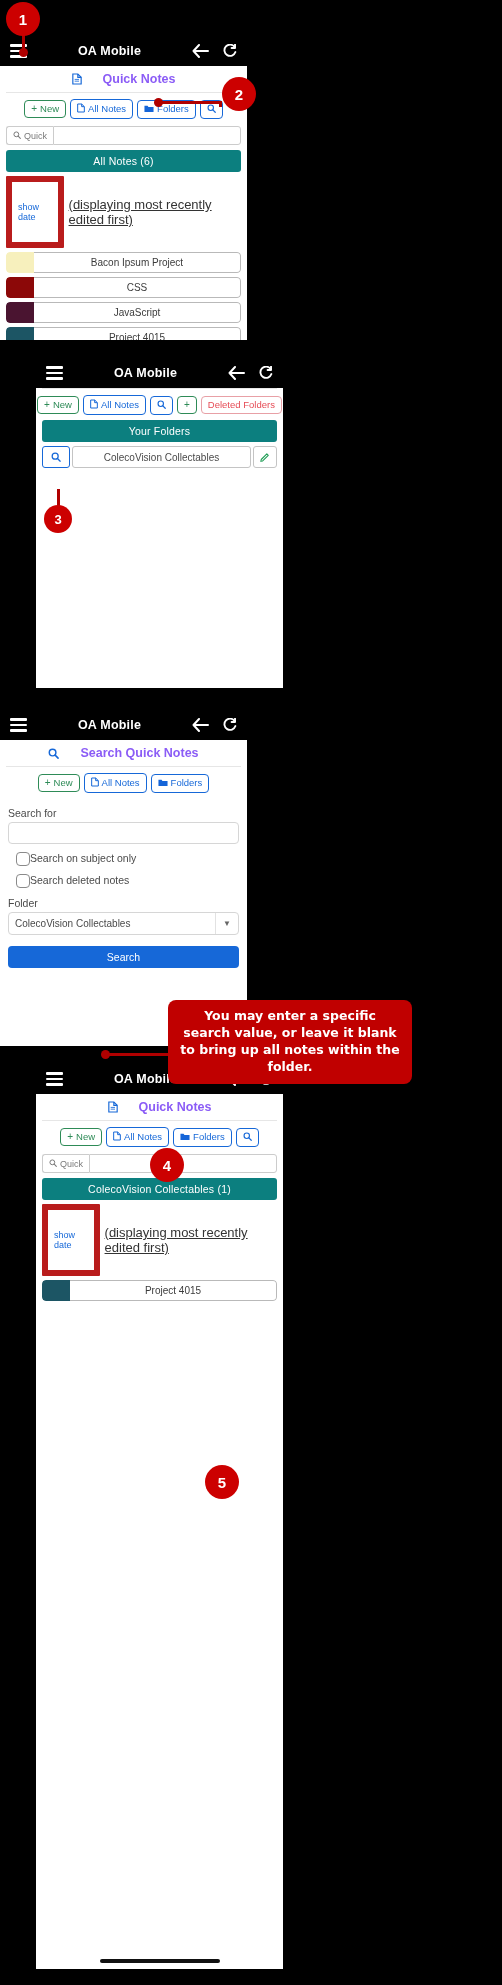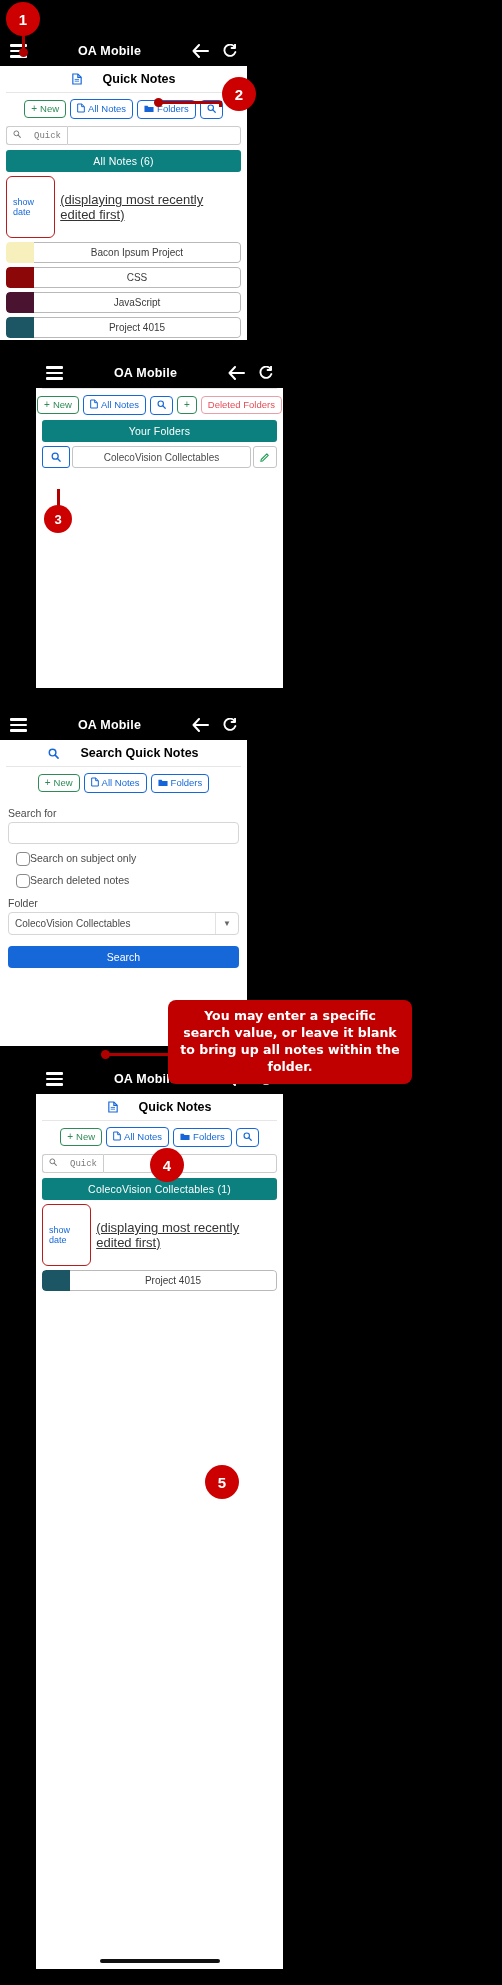--- a/index.html
+++ b/index.html
@@ -24,21 +24,21 @@
     flex: 1; text-align: center; font-size: 12.5px; font-weight: bold;
     letter-spacing: .2px; color: #ffffff;
   }
   .appbar-actions { display: flex; align-items: center; gap: 13px; }
   .ab-icon { color: #fff; font-size: 16px; line-height: 1; display: block; }
   .ab-back svg, .ab-reload svg { display:block; }
 
   
   .page-title {
     display: flex; align-items: center; justify-content: center; gap: 21px;
-    color: #000000; font-size: 12.5px; font-weight: 600;
+    color: #8b5cf6; font-size: 12.5px; font-weight: 600;
     padding: 6px 0 6px;
   }
   .page-title .ttl-ico { display: flex; align-items: center; }
   .rule { height: 1px; background: #e6e6e6; margin: 0 6px; }
 
   
   .toolbar {
     display: flex; justify-content: center; align-items: center;
     gap: 4px; padding: 6px 4px 5px;
   }
@@ -49,42 +49,42 @@
     white-space: nowrap; cursor: pointer; line-height: 1.15;
   }
   .pill.green { border-color: #2e8b57; color: #2e8b57; }
   .pill.red   { border-color: #e8a0a6; color: #e64b55; }
   .pill .glyph { font-size: 10px; line-height: 1; }
   .pill.icon-only { padding: 3px 6px; }
 
   
   .quickrow { display: flex; margin: 2px 6px 5px; }
   .quickrow .qbtn {
-    display: flex; align-items: center; gap: 13px;
+    display: flex; align-items: center; gap: 3px;
     border: 1px solid #ccc; border-right: none; background: #fff;
     border-radius: 3px 0 0 3px; font-size: 9px; color: #7a7a7a;
-    padding: 1px 6px; cursor: pointer; font-family: Liberation Mono, monospace;
+    padding: 1px 6px; cursor: pointer;
   }
   .quickrow .qinput {
     flex: 1; border: 1px solid #ccc; border-radius: 0 3px 3px 0;
     background: #fff; height: 19px;
   }
 
   
   .banner {
     background: #0c7f7f; color: #fff; text-align: center;
     font-size: 10.5px; padding: 5px 0; margin: 0 6px 4px;
     border-radius: 3px; letter-spacing: .2px;
   }
 
   
   .daterow { display: flex; align-items: center; gap: 5px; padding: 0 6px 4px; }
   .chip {
-    border: 1px solid #b91c1c; color: #1668d8; background: #fff;
-    border-radius: 6px; font-size: 9px; padding: 20px 6px; cursor: pointer;
+    border: 6px solid #b91c1c; color: #1668d8; background: #fff;
+    border-radius: 1px; font-size: 9px; padding: 20px 6px; cursor: pointer;
   }
   .daterow .hint { font-size: 13px; color: #333; text-decoration: underline; }
 
   
   .noterow {
     display: flex; align-items: stretch; margin: 0 6px 4px;
     height: 21px; border-radius: 4px; overflow: hidden;
   }
   .swatch {
     width: 28px; border-radius: 4px 0 0 4px; flex: none;

